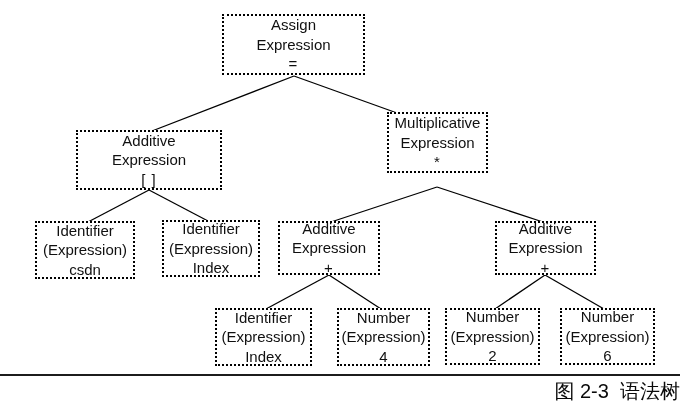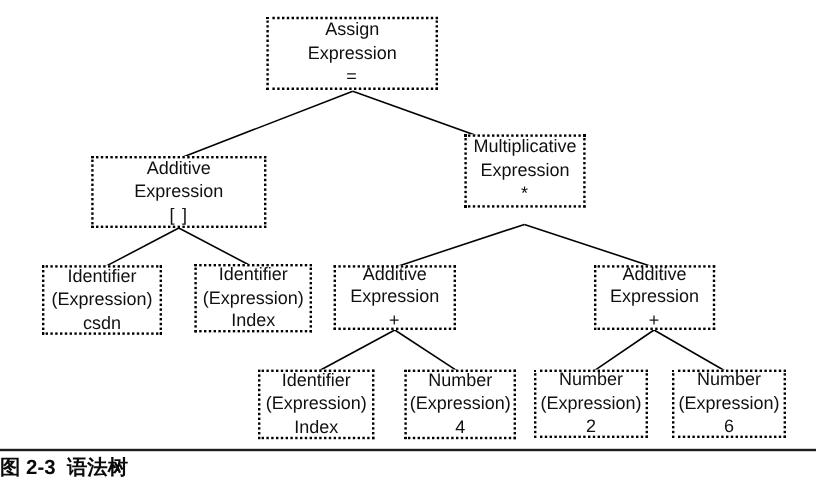--- a/index.html
+++ b/index.html
@@ -49,23 +49,23 @@
   #caption-rule {
     position: absolute;
     left: 0; top: 374px;
     width: 680px; height: 2px;
     background: #1c1c1c;
   }
   #caption {
     position: absolute;
     left: 0; top: 378px;
     width: 680px;
-    text-align: left;
-    font-size: 17px;
-    font-weight: bold;
+    text-align: right;
+    font-size: 20px;
+    font-weight: normal;
     color: #0a0a0a;
     white-space: pre;
   }
   #watermark {
     position: absolute;
     left: 430px; top: 379px;
     font-size: 13px;
     color: #d9d9d9;
     white-space: nowrap;
   }

